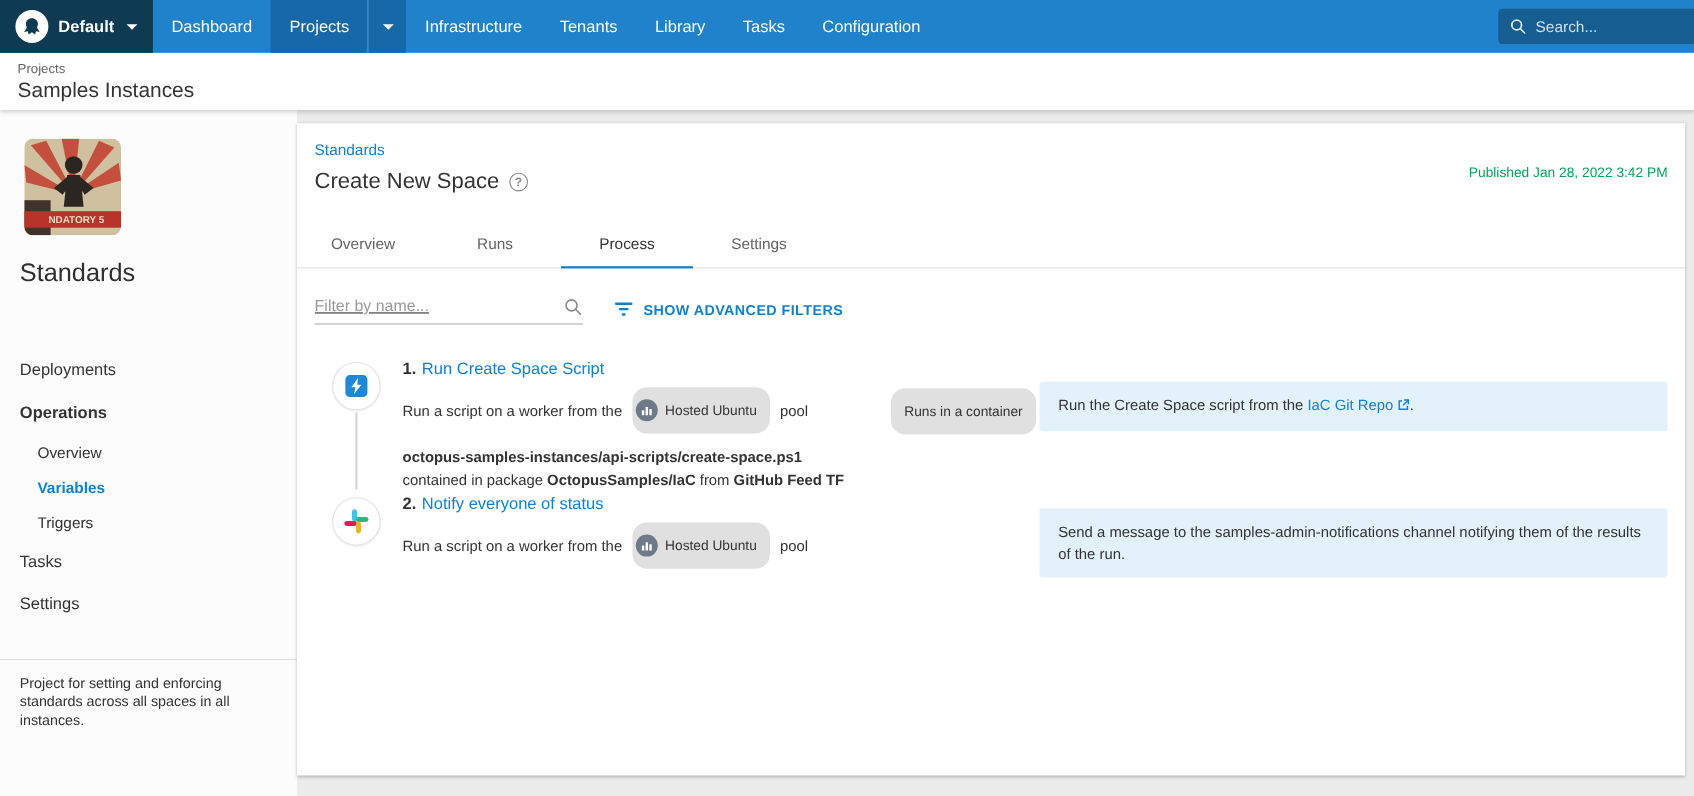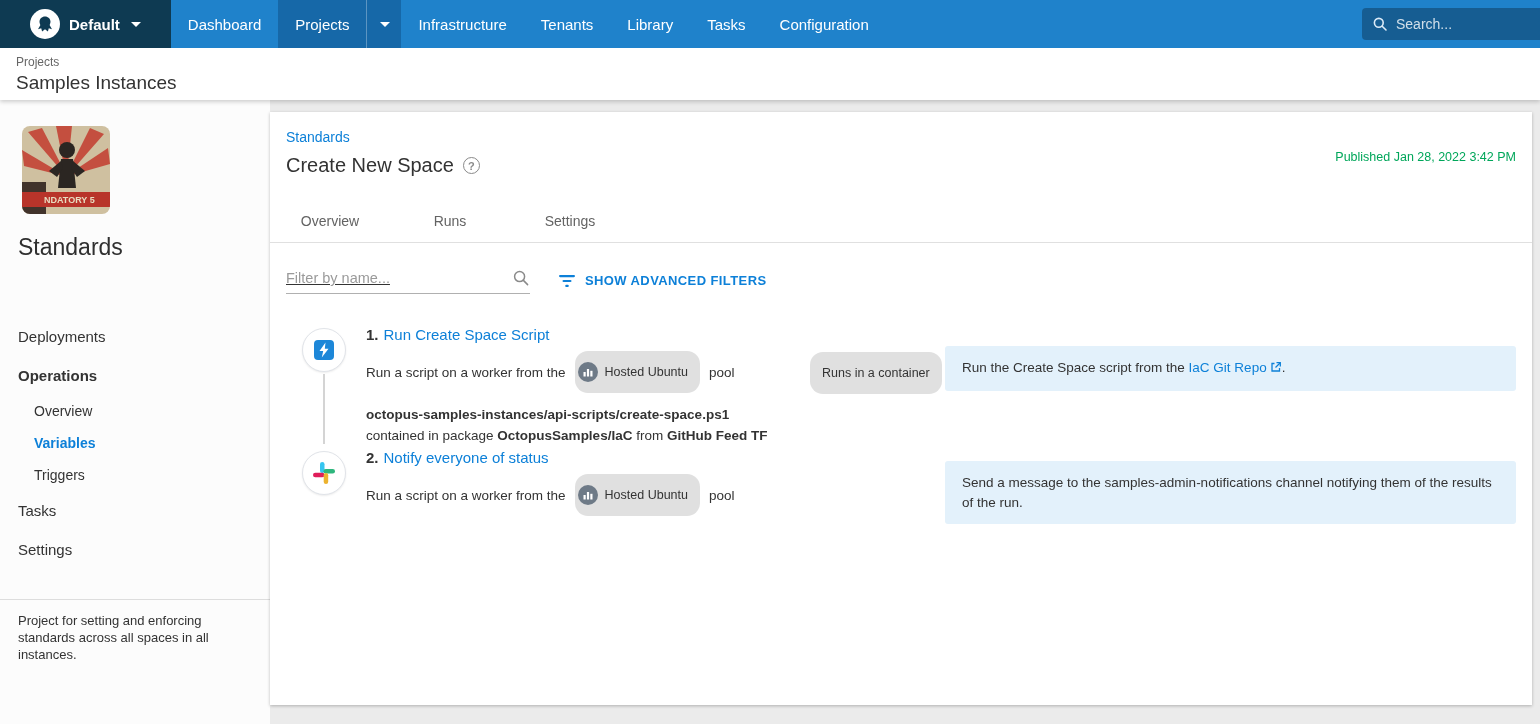--- a/index.html
+++ b/index.html
@@ -9,21 +9,21 @@
     background:#ebebeb;
     position:relative;
     color:#333;
   }
 
   
   .topnav {
     position:absolute; top:0; left:0; right:0; height:48px;
     background:#1f82cb; display:flex; align-items:stretch; color:#fff; z-index:30;
   }
-  .brand { background:#0e3a52; display:flex; align-items:center; padding:0 30px; gap:9px; cursor:pointer; }
+  .brand { background:#0e3a52; display:flex; align-items:center; padding:0 14px; gap:9px; cursor:pointer; }
   .logo-circle { width:30px; height:30px; background:#fff; border-radius:50%; display:flex; align-items:center; justify-content:center; }
   .brand-label { font-size:15px; font-weight:bold; }
   .caret-down { width:0; height:0; border-left:5px solid transparent; border-right:5px solid transparent; border-top:5px solid #fff; margin-left:2px; }
   .nav-item { display:flex; align-items:center; padding:0 17px; font-size:15px; cursor:pointer; white-space:nowrap; }
   .nav-item.active { background:#1668a8; }
   .projects-caret { display:flex; align-items:center; padding:0 11px; background:#1668a8; border-left:1px solid rgba(255,255,255,.3); cursor:pointer; }
   .search-box {
     position:absolute; right:0; top:8px; height:32px; width:178px;
     background:rgba(0,0,0,.28); border-radius:4px 0 0 4px;
     display:flex; align-items:center; gap:8px; padding:0 10px;
@@ -69,21 +69,21 @@
   .published { position:absolute; top:38px; right:16px; font-size:12.5px; color:#00a65a; }
 
   .tabs { margin:22px -16px 0 -16px; display:flex; border-bottom:1px solid #e0e0e0; }
   .tab { width:120px; text-align:center; padding:14px 0 13px 0; font-size:14px; color:#636363; cursor:pointer; }
   .tab.active { color:#333; border-bottom:2px solid #0d80d8; margin-bottom:-1px; }
 
   .filter-row { margin-top:26px; display:flex; align-items:flex-end; }
   .filter-field { width:244px; border-bottom:1px solid #b0b0b0; display:flex; align-items:center; padding-bottom:6px; }
   .filter-field input { border:none; outline:none; font-size:14.5px; flex:1; color:#333; font-family:"Liberation Sans", sans-serif;text-decoration:underline; }
   .filter-field input::placeholder { color:#9a9a9a; }
-  .adv-filters { display:flex; align-items:flex-end; gap:9px; margin:0 0 6px 28px; color:#0d80d8; font-size:13px; font-weight:bold; letter-spacing:.4px; cursor:pointer; }
+  .adv-filters { display:flex; align-items:flex-start; gap:9px; margin:0 0 6px 28px; color:#0d80d8; font-size:13px; font-weight:bold; letter-spacing:.4px; cursor:pointer; }
 
   
   .steps { margin-top:32px; position:relative; }
   .step { position:relative; padding-left:80px; margin-bottom:6px; }
   .step.last { min-height:140px; }
   .step-circle {
     position:absolute; left:16px; top:2px; width:44px; height:44px; background:#fff;
     border:1px solid #e1e4e9; border-radius:50%; display:flex; align-items:center; justify-content:center;
     box-shadow:0 1px 2px rgba(0,0,0,.08); z-index:2;
   }
@@ -187,20 +187,21 @@
   <span class="card-crumb">Standards</span>
   <div class="title-row">
     <h1 class="page-title">Create New Space</h1>
     <span class="help-icon">?</span>
   </div>
   <div class="published">Published Jan 28, 2022 3:42 PM</div>
 
   <div class="tabs">
     <div class="tab">Overview</div>
     <div class="tab">Runs</div>
+    <div class="tab active">Process</div>
     <div class="tab">Settings</div>
   </div>
 
   <div class="filter-row">
     <div class="filter-field">
       <input type="text" placeholder="Filter by name..." style="">
       <svg width="18" height="18" viewBox="0 0 18 18">
           <circle cx="7.6" cy="7.6" r="5" fill="none" stroke="#8a8a8a" stroke-width="1.5"></circle>
           <line x1="11.4" y1="11.4" x2="15.6" y2="15.6" stroke="#8a8a8a" stroke-width="1.5" stroke-linecap="round"></line>
         </svg>

